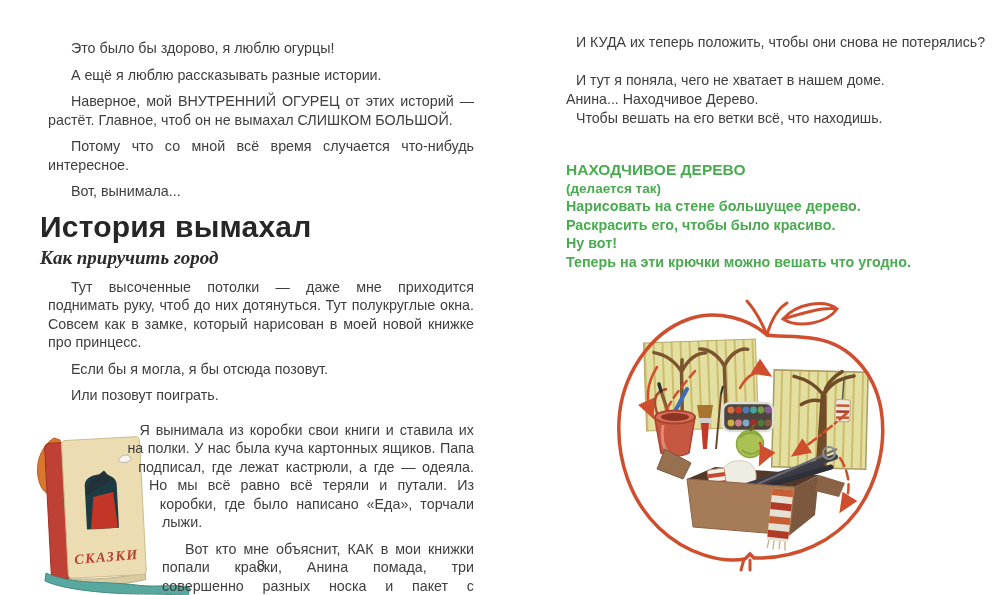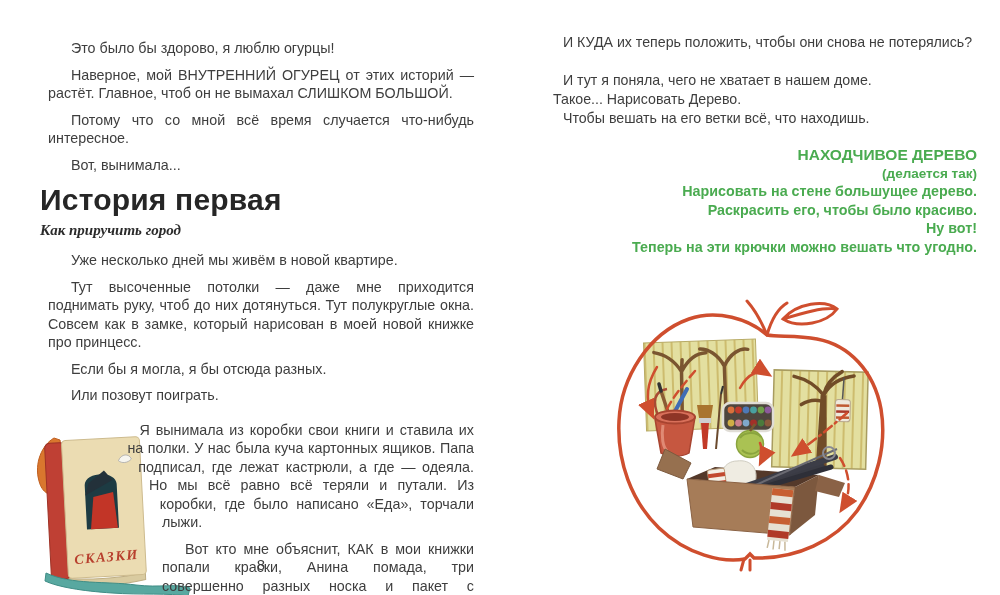--- a/index.html
+++ b/index.html
@@ -3,74 +3,74 @@
 <meta charset="utf-8">
 <style>
   html,body{margin:0;padding:0;}
   body{
     width:1000px;height:595px;position:relative;background:#ffffff;
     font-family:"Liberation Sans","DejaVu Sans",sans-serif;
     color:#3e3e3e;overflow:hidden;
   }
   .page{position:absolute;top:0;}
   .page-left{left:40px;width:442px;top:31px;}
-  .page-right{left:553px;width:424px;top:33px;}
+  .page-right{left:566px;width:424px;top:33px;}
 
   .page-left p.body{
     margin:8px;font-size:14.3px;line-height:18.5px;
     text-align:justify;text-indent:1.6em;
   }
   .chapter-title{
     margin:9px 0 2px 0;font-size:30px;line-height:34px;font-weight:bold;
     color:#262626;letter-spacing:.2px;
     font-family:"Liberation Sans","DejaVu Sans",sans-serif;
   }
   .chapter-subtitle{
-    margin:0 0 9px 0;font-size:15px;line-height:23px;font-weight:bold;font-style:italic;
+    margin:0 0 9px 0;font-size:19px;line-height:23px;font-weight:bold;font-style:italic;
     color:#2b2b2b;font-family:"Liberation Serif","DejaVu Serif",serif;
   }
   .wrap-block{margin-top:16px;}
   .book-float{
     float:left;width:132px;height:152px;margin:14px 10px 0 -20px;
     shape-outside:polygon(0% 0%, 54% 0%, 100% 58%, 100% 100%, 0% 100%);
   }
   .book-float svg{display:block;overflow:visible;}
   .page-number{
     position:absolute;left:40px;top:556px;width:442px;text-align:center;
     font-size:15px;color:#3e3e3e;
   }
 
   .page-right p.body{
     margin:0;font-size:14.2px;line-height:19px;text-align:left;text-indent:.7em;
   }
   .page-right p.no-indent{text-indent:0;}
   .page-right p.gap-after{margin-bottom:19px;}
-  .recipe{margin-top:17px;text-align:right;font-weight:bold;}
+  .recipe{margin-top:32px;text-align:left;font-weight:bold;}
   .recipe p{margin:0;font-size:14.3px;line-height:18.5px;}
   .recipe .recipe-title{font-size:15.5px;line-height:20px;}
   .recipe .recipe-subtitle{font-size:13.5px;line-height:17px;}
 
   .apple-illustration{position:absolute;left:597px;top:297px;width:390px;height:285px;}
   .apple-illustration svg{display:block;}
 </style>
 </head>
 <body>
 
 <div class="page page-left">
   <p class="body">Это было бы здорово, я люблю огурцы!</p>
+  <p class="body">А ещё я люблю рассказывать разные истории.</p>
   <p class="body">Наверное, мой ВНУТРЕННИЙ ОГУРЕЦ от этих историй — растёт. Главное, чтоб он не вымахал СЛИШКОМ БОЛЬШОЙ.</p>
   <p class="body">Потому что со мной всё время случается что-нибудь интересное.</p>
   <p class="body">Вот, вынимала...</p>
 
-  <h1 class="chapter-title">История первая</h1>
+  <h1 class="chapter-title">История вымахал</h1>
   <h2 class="chapter-subtitle">Как приручить город</h2>
 
-  <p class="body">Уже несколько дней мы живём в новой квартире.</p>
   <p class="body">Тут высоченные потолки — даже мне приходится поднимать руку, чтоб до них дотянуться. Тут полукруглые окна. Совсем как в замке, который нарисован в моей новой книжке про принцесс.</p>
-  <p class="body">Если бы я могла, я бы отсюда разных.</p>
+  <p class="body">Если бы я могла, я бы отсюда позовут.</p>
   <p class="body">Или позовут поиграть.</p>
 
   <div class="wrap-block">
     <div class="book-float">
 
       <svg width="175" height="162" viewBox="0 0 175 162">
         <path d="M34,3 C22,10 14,28 19,46 C22,58 31,63 38,56 C43,49 42,20 40,5 Z" fill="#d9772e" stroke="#c05f20" stroke-width="1"></path>
         <g transform="rotate(-3 75 75)">
           <path d="M33,140 C60,146 100,144 122,140 L122,147 C100,151 60,153 33,147 Z" fill="#d9cba0" stroke="#bfae84" stroke-width="1"></path>
           <rect x="28" y="6" width="20" height="136" rx="5" fill="#bf4034" stroke="#9e3226"></rect>
@@ -87,21 +87,21 @@
     <p class="body">Я вынимала из коробки свои книги и ставила их на полки. У нас была куча картонных ящиков. Папа подписал, где лежат кастрюли, а где — одеяла. Но мы всё равно всё теряли и путали. Из коробки, где было написано «Еда», торчали лыжи.</p>
     <p class="body">Вот кто мне объяснит, КАК в мои книжки попали краски, Анина помада, три совершенно разных носка и пакет с разноцветными пластмассовыми крючками?!</p>
   </div>
 </div>
 
 <div class="page-number">8</div>
 
 <div class="page page-right">
   <p class="body gap-after">И КУДА их теперь положить, чтобы они снова не потерялись?</p>
   <p class="body">И тут я поняла, чего не хватает в нашем доме.</p>
-  <p class="body no-indent">Такое... Нарисовать Дерево.</p>
+  <p class="body no-indent">Анина... Находчивое Дерево.</p>
   <p class="body">Чтобы вешать на его ветки всё, что находишь.</p>
 
   <div class="recipe" style="color:#4aab50">
     <p class="recipe-title">НАХОДЧИВОЕ ДЕРЕВО</p>
     <p class="recipe-subtitle">(делается так)</p>
     <p>Нарисовать на стене большущее дерево.</p>
     <p>Раскрасить его, чтобы было красиво.</p>
     <p>Ну вот!</p>
     <p>Теперь на эти крючки можно вешать что угодно.</p>
   </div>

